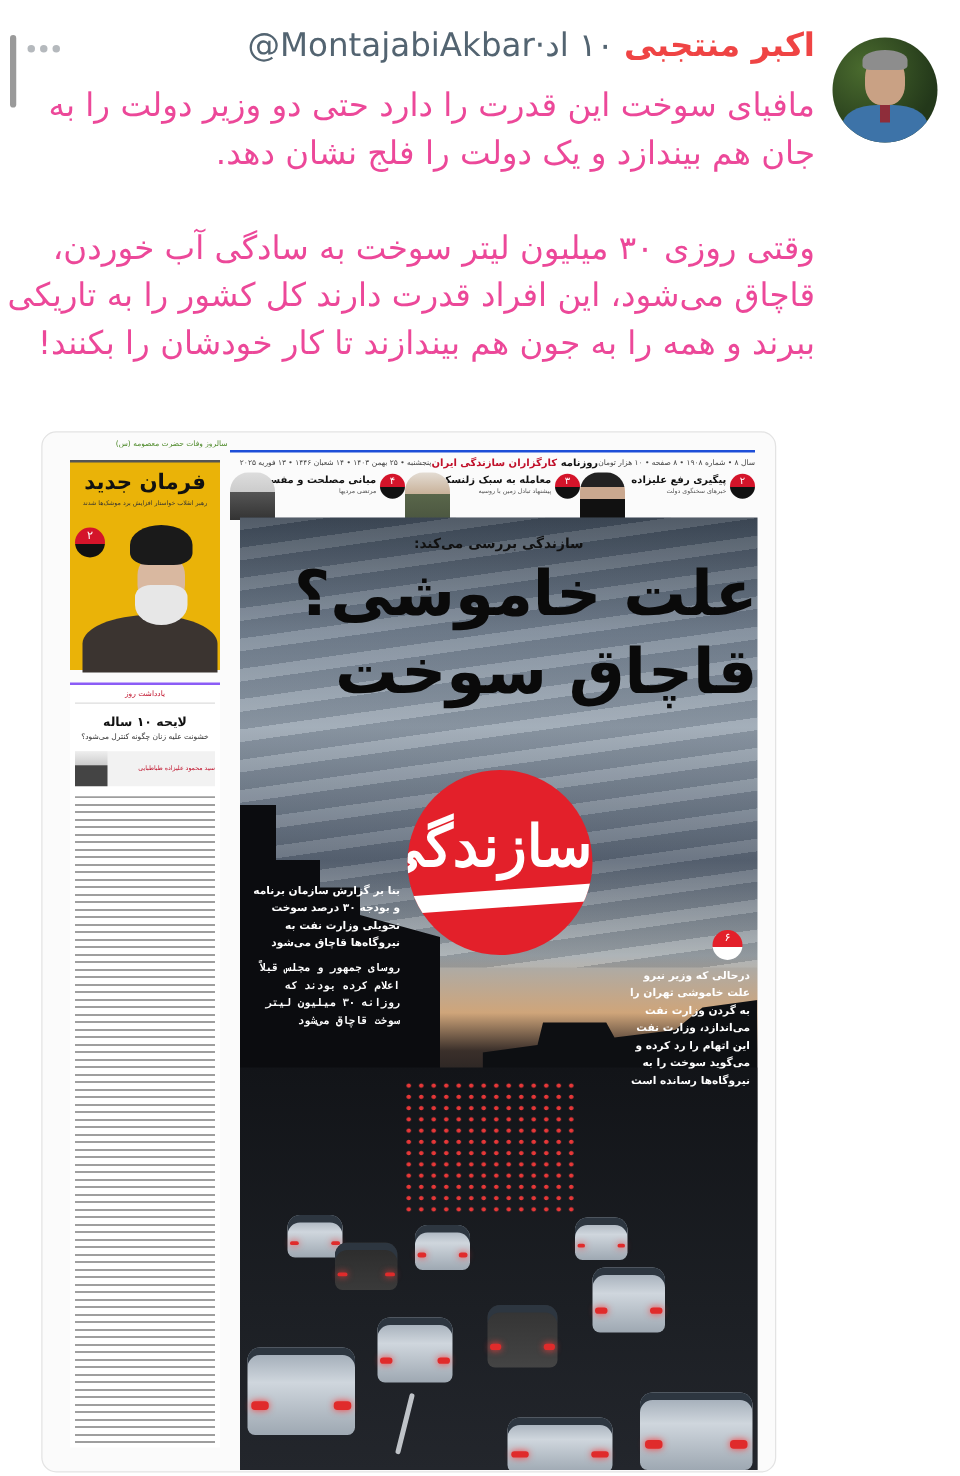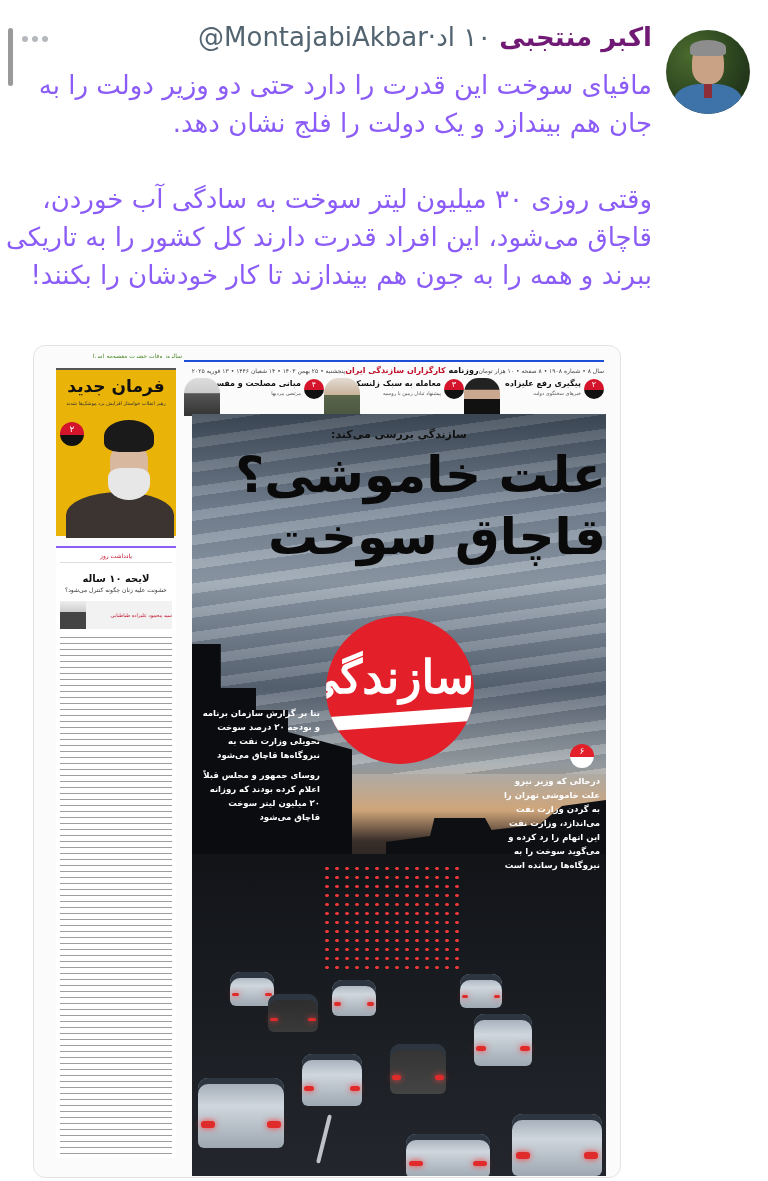--- a/index.html
+++ b/index.html
@@ -11,25 +11,25 @@
   .more-btn span { width: 6px; height: 6px; border-radius: 50%; background: #b5b9bd; display: block; }
 
   .avatar { position: absolute; left: 666px; top: 30px; width: 84px; height: 84px; border-radius: 50%; overflow: hidden;
     background: radial-gradient(circle at 30% 30%, #4a6b2e, #23381a 70%); cursor: pointer; }
   .avatar .face { position: absolute; left: 26px; top: 14px; width: 32px; height: 40px; border-radius: 45% 45% 40% 40%; background: #c9a184; }
   .avatar .hair { position: absolute; left: 24px; top: 10px; width: 36px; height: 16px; border-radius: 50% 50% 20% 20%; background: #8d8d8d; }
   .avatar .shirt { position: absolute; left: 8px; top: 54px; width: 68px; height: 40px; border-radius: 40% 40% 0 0; background: #3d73a8; }
   .avatar .collar { position: absolute; left: 38px; top: 54px; width: 8px; height: 14px; background: #8e2d3a; }
 
   .tweet-header { position: absolute; right: 116px; top: 22px; direction: rtl; display: flex; align-items: baseline; gap: 8px; white-space: nowrap; }
-  .display-name { font-weight: bold; font-size: 26px; color: #701a75; cursor: pointer; }
+  .display-name { font-weight: bold; font-size: 26px; color: #ef4444; cursor: pointer; }
   .handle { font-size: 26px; color: #536471; direction: ltr; unicode-bidi: embed; cursor: pointer; margin-left: 25px; }
 
   .tweet-text { position: absolute; right: 116px; top: 66px; width: 650px; direction: rtl; text-align: right;
-    font-size: 26px; line-height: 38px; color: #8b5cf6; }
+    font-size: 26px; line-height: 38px; color: #ec4899; }
   .tweet-text p { margin-bottom: 38px; }
 
   
   .media { position: absolute; left: 33px; top: 345px; width: 588px; height: 833px; background: #fbfbfb;
     border: 1px solid #e3e3e3; border-radius: 12px; overflow: hidden; cursor: pointer; }
 
   .np-topnote { position: absolute; left: 8px; top: 6px; width: 140px; height: 6px; font-size: 6px; color: #4e8a2a; direction: rtl; text-align: right; overflow: hidden; white-space: nowrap; }
   .np-masthead { position: absolute; left: 150px; top: 14px; right: 16px; height: 16px; border-top: 2px solid #1d4ed8; display: flex; justify-content: flex-start; align-items: center;
     font-size: 6px; color: #444; direction: rtl; padding-top: 2px; }
   .np-masthead .brand { font-weight: bold; font-size: 8px; color: #111; }
@@ -79,21 +79,21 @@
   .lane { position: absolute; width: 4px; background: #bfc3c8; border-radius: 2px; }
 
   .hl-kicker { position: absolute; left: 0; right: 0; top: 14px; font-size: 11px; font-weight: bold; color: #111; direction: rtl; text-align: center; }
   .hl-main { position: absolute; left: 0; right: 0; top: 30px; font-size: 50px; font-weight: bold; color: #0a0a0a; direction: rtl; text-align: right; line-height: 62px; letter-spacing: -1px; }
 
   .logo { position: absolute; left: 134px; top: 202px; width: 148px; height: 148px; border-radius: 50%; background: #e3202a; overflow: hidden; }
   .logo .stripe { position: absolute; left: 0; top: 96px; width: 100%; height: 14px; background: #fff; transform: rotate(-4deg); }
   .logo .txt { position: absolute; left: 0; right: 0; top: 34px; font-size: 46px; font-weight: bold; color: #fff; text-align: center; direction: rtl; font-family: "DejaVu Serif", serif; }
 
   .caption-left { position: absolute; left: 10px; top: 292px; width: 118px; font-size: 8.5px; line-height: 14px; color: #fff; font-weight: bold; direction: rtl; text-align: right; }
-  .caption-left p + p { margin-top: 6px; }
+  .caption-left p + p { margin-top: 6px; font-family: Liberation Mono, monospace; }
   .badge6 { position: absolute; left: 378px; top: 330px; width: 24px; height: 24px; border-radius: 50%; background: linear-gradient(#e3202a 55%, #fff 55%); color: #fff; font-size: 9px; text-align: center; line-height: 14px; }
   .caption-right { position: absolute; left: 302px; top: 360px; width: 106px; font-size: 8.5px; line-height: 14px; color: #fff; font-weight: bold; direction: rtl; text-align: right; }
 </style>
 </head>
 <body>
 
 <div class="thread-line"></div>
 <div class="more-btn">
   <span></span>
   <span></span>

